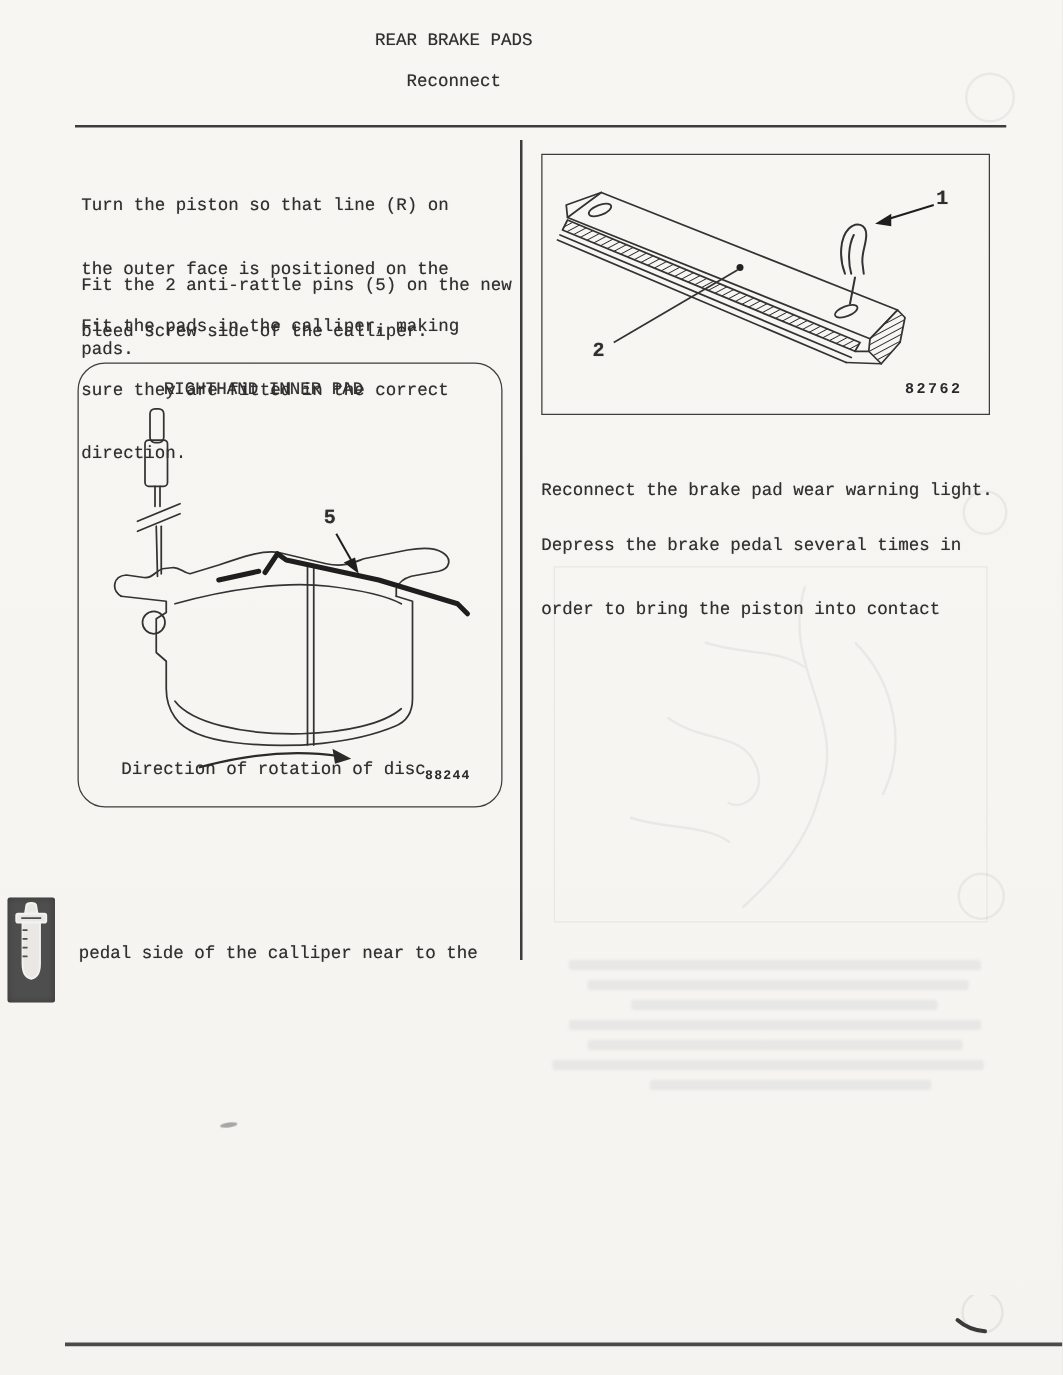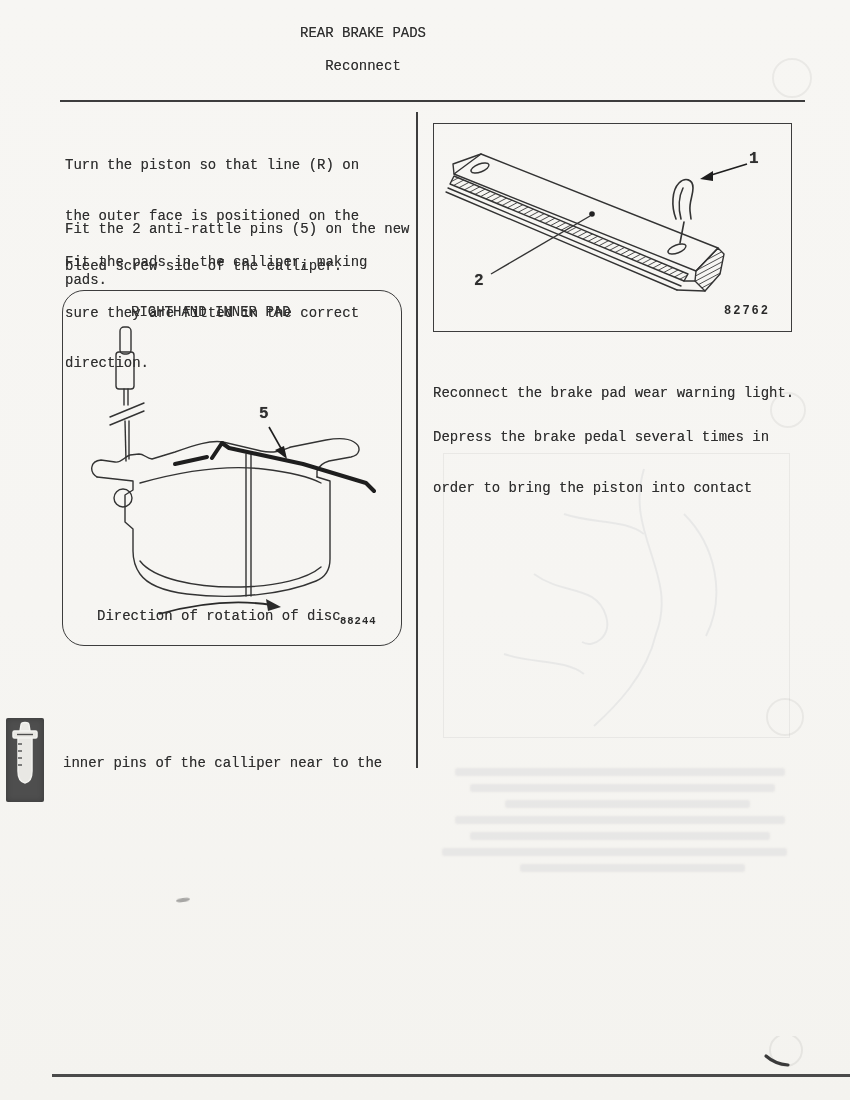--- a/index.html
+++ b/index.html
@@ -92,21 +92,21 @@
         <path d="M 218,316 L 203,308 L 205,320 Z" fill="#2a2a2a"></path>
       </g>
     </svg>
     <div class="fig-title" style="left:68px; top:13px">RIGHTHAND INNER PAD</div>
     <div class="fig-label" style="left:196px; top:114px">5</div>
     <div class="fig-title" style="left:34px; top:317px">Direction of rotation of disc</div>
     <div class="fig-num" style="left:277px; top:306px; font-size:10.5px; letter-spacing:1px;margin-top:18px;">88244</div>
   </div>
 
   <div class="txt" style="left:63px; top:722px">
-    <div>inner pins of the calliper near to the</div>
+    <div>pedal side of the calliper near to the</div>
   </div>
 
   <div class="margin-icon">
     <svg width="38" height="84" viewBox="0 0 38 84">
       <g stroke="#f2f2ef" stroke-width="1.5" fill="#e9e8e4" stroke-linejoin="round">
         <path d="M 15,7 C 15,3.5 23,3.5 23,7 L 24,13 L 14,13 Z"></path>
         <rect x="7" y="13" width="24" height="7" rx="1.5"></rect>
         <path d="M 12,20 L 26,20 L 26,53 C 26,60 24,64 19,65 C 14,64 12,60 12,53 Z"></path>
       </g>
       <g stroke="#4e4e4e" stroke-width="1.4">

